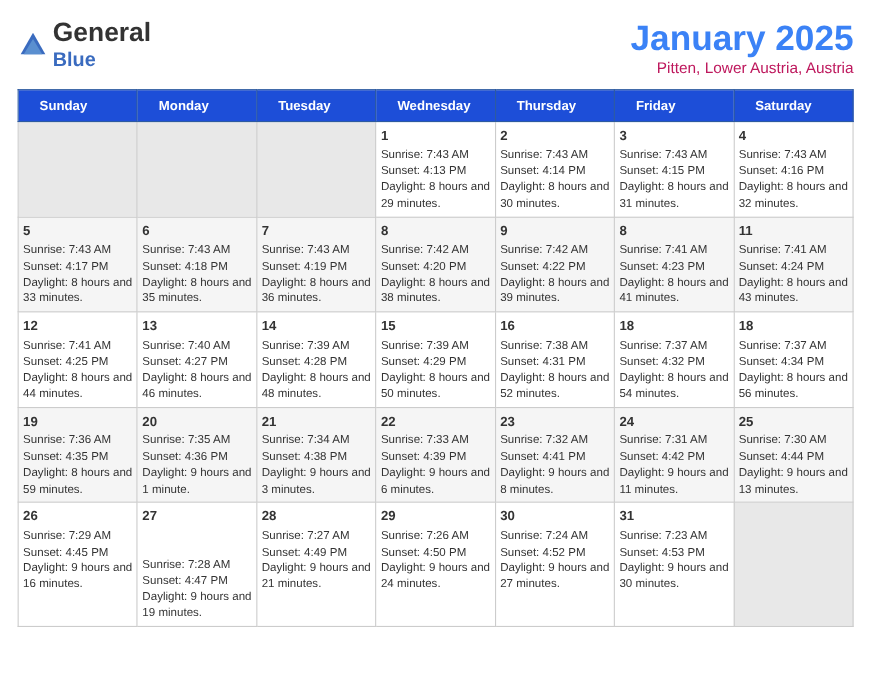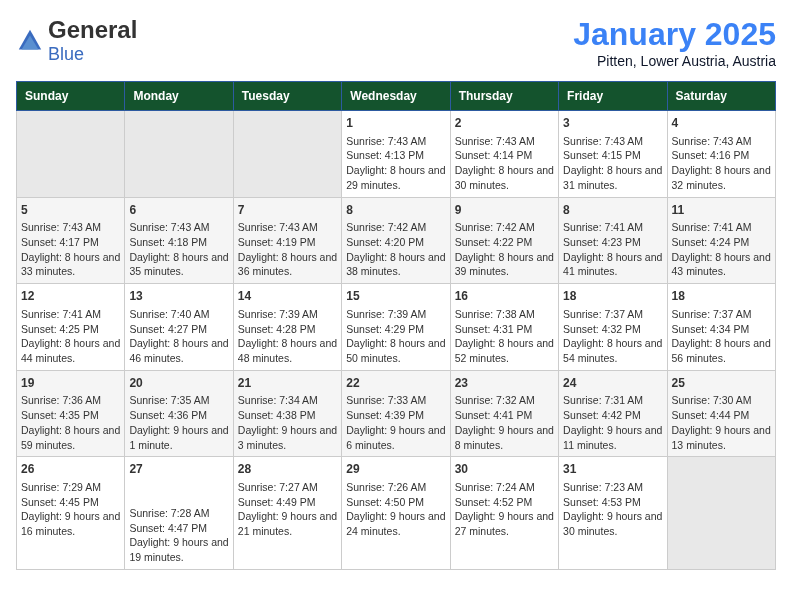--- a/index.html
+++ b/index.html
@@ -28,31 +28,31 @@
     .title-block {
       text-align: right;
     }
     .title-block h1 {
       font-size: 32px;
       font-weight: bold;
       color: #3b82f6;
     }
     .title-block p {
       font-size: 14px;
-      color: #0f172a;
+      color: #be185d;
     }
     table {
       width: 100%;
       border-collapse: collapse;
       font-size: 11px;
     }
     thead tr th {
-      background-color: #14532d;
+      background-color: #1d4ed8;
       color: #fff;
-      padding: 7px 8px;
+      padding: 7px 19px;
       text-align: left;
       font-size: 12px;
       font-weight: bold;
       border: 1px solid #2d5aa0;
     }
     tbody tr td {
       border: 1px solid #ccc;
       padding: 4px 4px;
       vertical-align: top;
       width: calc(100% / 7);
@@ -84,21 +84,21 @@
 <body>
 
 <div class="header">
   <div class="logo">
     <svg class="logo-icon" viewBox="0 0 40 40" xmlns="http://www.w3.org/2000/svg">
       <polygon points="20,4 36,32 4,32" fill="#3a6bbf"></polygon>
       <polygon points="20,12 32,32 8,32" fill="#5a8fd0"></polygon>
     </svg>
     <div>
       <span style="font-size:24px;font-weight:bold;color:#333;">General</span><br>
-      <span style="font-size:18px;font-weight:normal;color:#3a6bbf;">Blue</span>
+      <span style="font-size:18px;font-weight:bold;color:#3a6bbf;">Blue</span>
     </div>
   </div>
   <div class="title-block">
     <h1>January 2025</h1>
     <p>Pitten, Lower Austria, Austria</p>
   </div>
 </div>
 
 <table>
   <thead>

